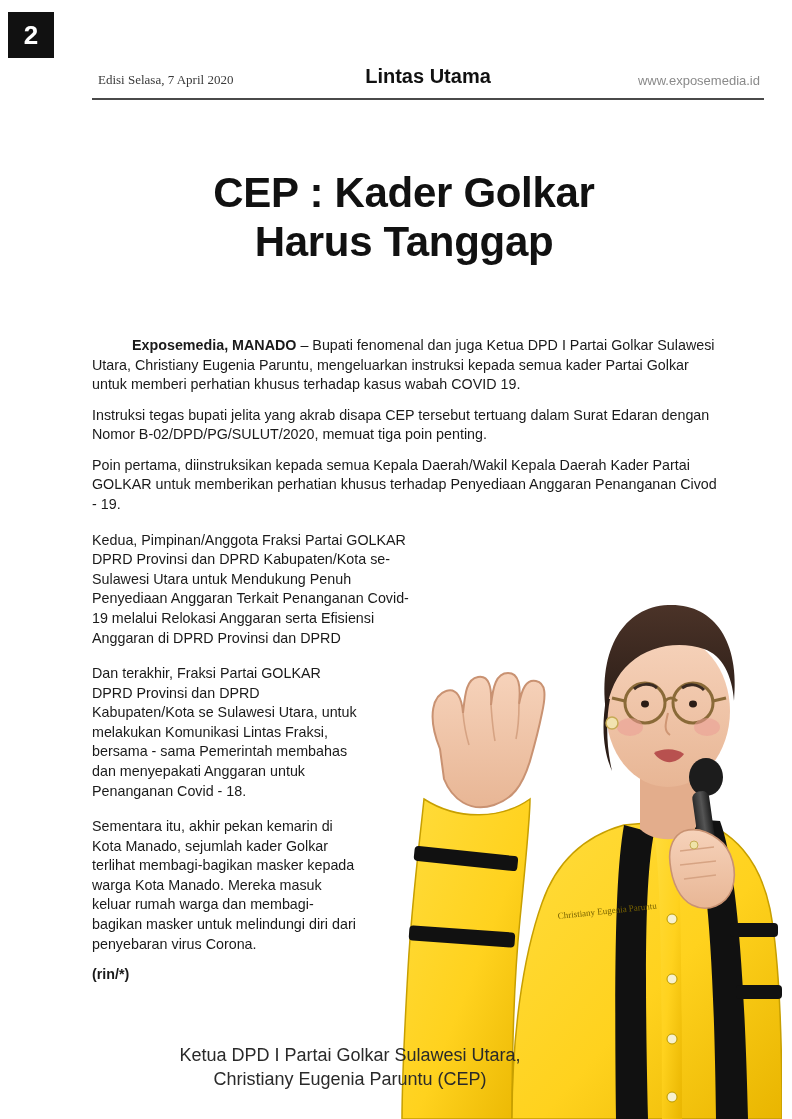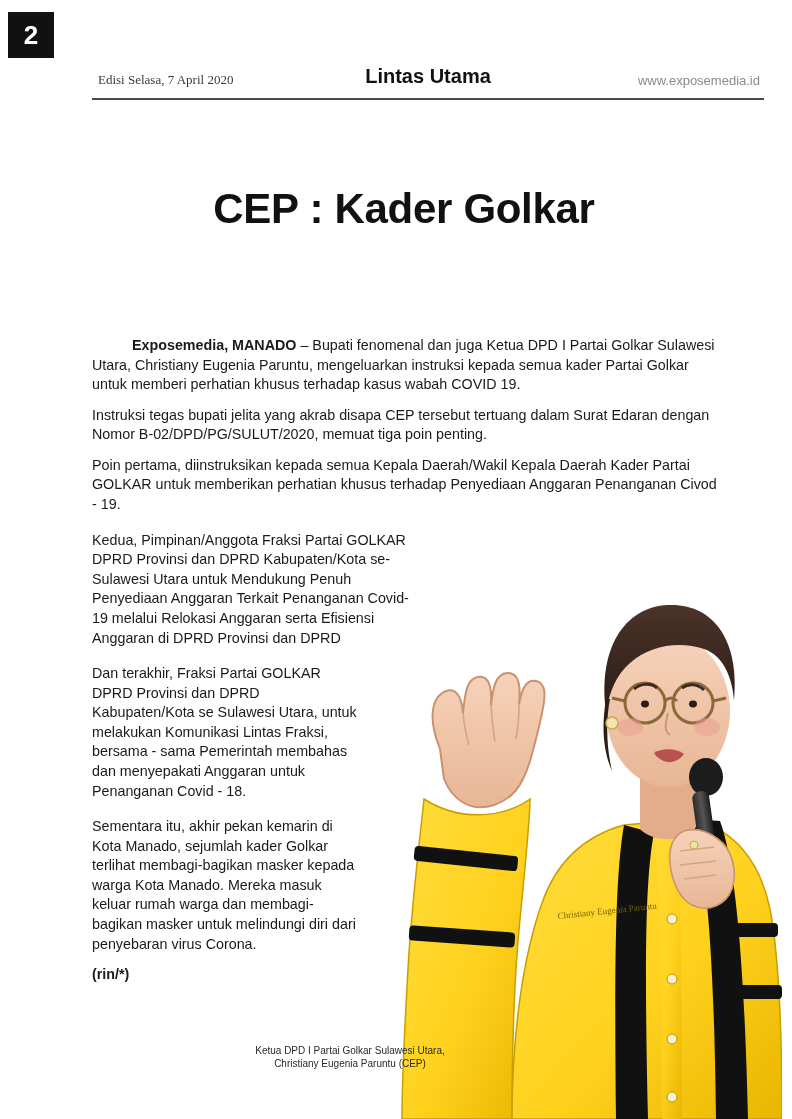--- a/index.html
+++ b/index.html
@@ -72,21 +72,21 @@
     right: 0;
     bottom: 0;
     height: 2px;
     background: #4a4a4a;
   }
 
   
   .headline {
     position: absolute;
     left: 92px;
-    top: 156px;
+    top: 140px;
     width: 624px;
     text-align: center;
     font-size: 42px;
     line-height: 1.17;
     font-weight: 700;
     color: #111111;
     letter-spacing: -0.3px;
   }
   .headline .line {
     display: block;
@@ -124,21 +124,21 @@
     font-weight: 700;
   }
 
   
   .caption {
     position: absolute;
     left: 150px;
     top: 1044px;
     width: 400px;
     text-align: center;
-    font-size: 10px;
+    font-size: 18px;
     line-height: 1.32;
     color: #2a2a2a;
   }
 
   
   .photo {
     position: absolute;
     right: 10px;
     bottom: 0;
     width: 420px;
@@ -158,20 +158,21 @@
 
 <div class="masthead">
   <div class="edition">Edisi Selasa, 7 April 2020</div>
   <div class="section-title">Lintas Utama</div>
   <div class="website">www.exposemedia.id</div>
   <div class="rule"></div>
 </div>
 
 <h1 class="headline">
   <span class="line">CEP : Kader Golkar</span>
+  <span class="line">Harus Tanggap</span>
 </h1>
 
 <div class="article">
   <p class="lead">
     <b>Exposemedia, MANADO</b><span> – Bupati fenomenal dan juga Ketua DPD I Partai Golkar Sulawesi Utara, Christiany Eugenia Paruntu, mengeluarkan instruksi kepada semua kader Partai Golkar untuk  memberi perhatian khusus terhadap kasus wabah COVID 19.</span>
   </p>
   <p>Instruksi tegas bupati jelita yang akrab disapa CEP tersebut tertuang dalam Surat Edaran dengan Nomor B-02/DPD/PG/SULUT/2020, memuat tiga poin penting.</p>
   <p class="spaced">Poin pertama, diinstruksikan kepada semua Kepala Daerah/Wakil Kepala Daerah Kader Partai GOLKAR untuk memberikan perhatian khusus terhadap Penyediaan Anggaran Penanganan Civod - 19.</p>
   <p class="narrow spaced">Kedua, Pimpinan/Anggota Fraksi Partai GOLKAR DPRD Provinsi dan DPRD Kabupaten/Kota se- Sulawesi Utara untuk Mendukung Penuh Penyediaan Anggaran Terkait Penanganan Covid-19 melalui Relokasi Anggaran serta Efisiensi Anggaran di DPRD Provinsi dan DPRD</p>
   <p class="narrow-2 spaced">Dan terakhir, Fraksi Partai GOLKAR DPRD Provinsi dan DPRD Kabupaten/Kota se Sulawesi Utara, untuk melakukan Komunikasi Lintas Fraksi, bersama - sama Pemerintah membahas dan menyepakati Anggaran untuk Penanganan Covid - 18.</p>

